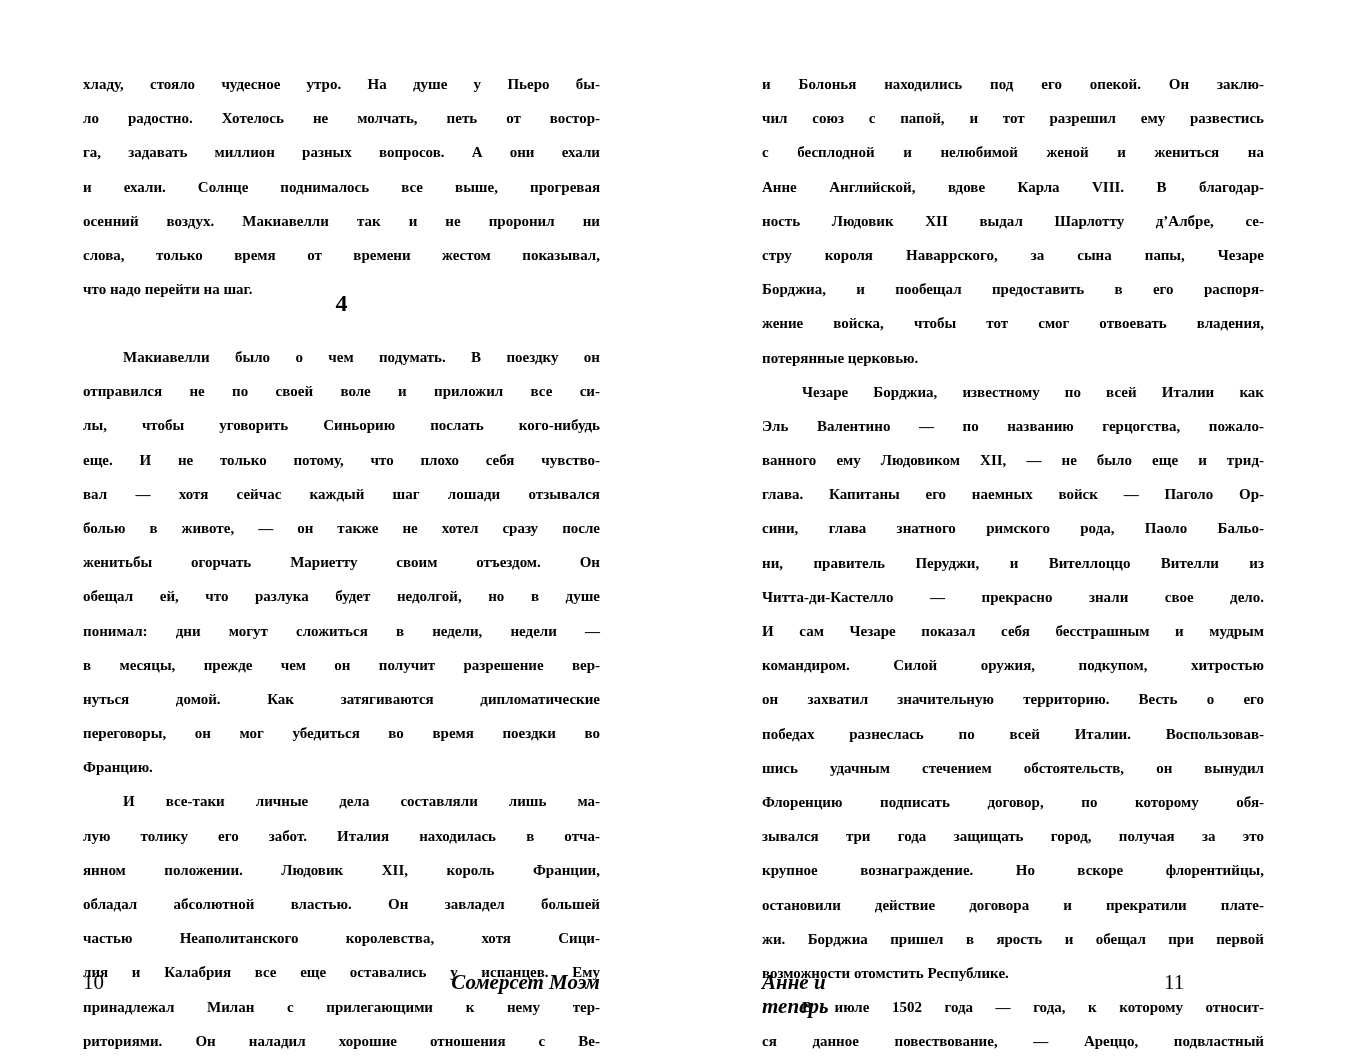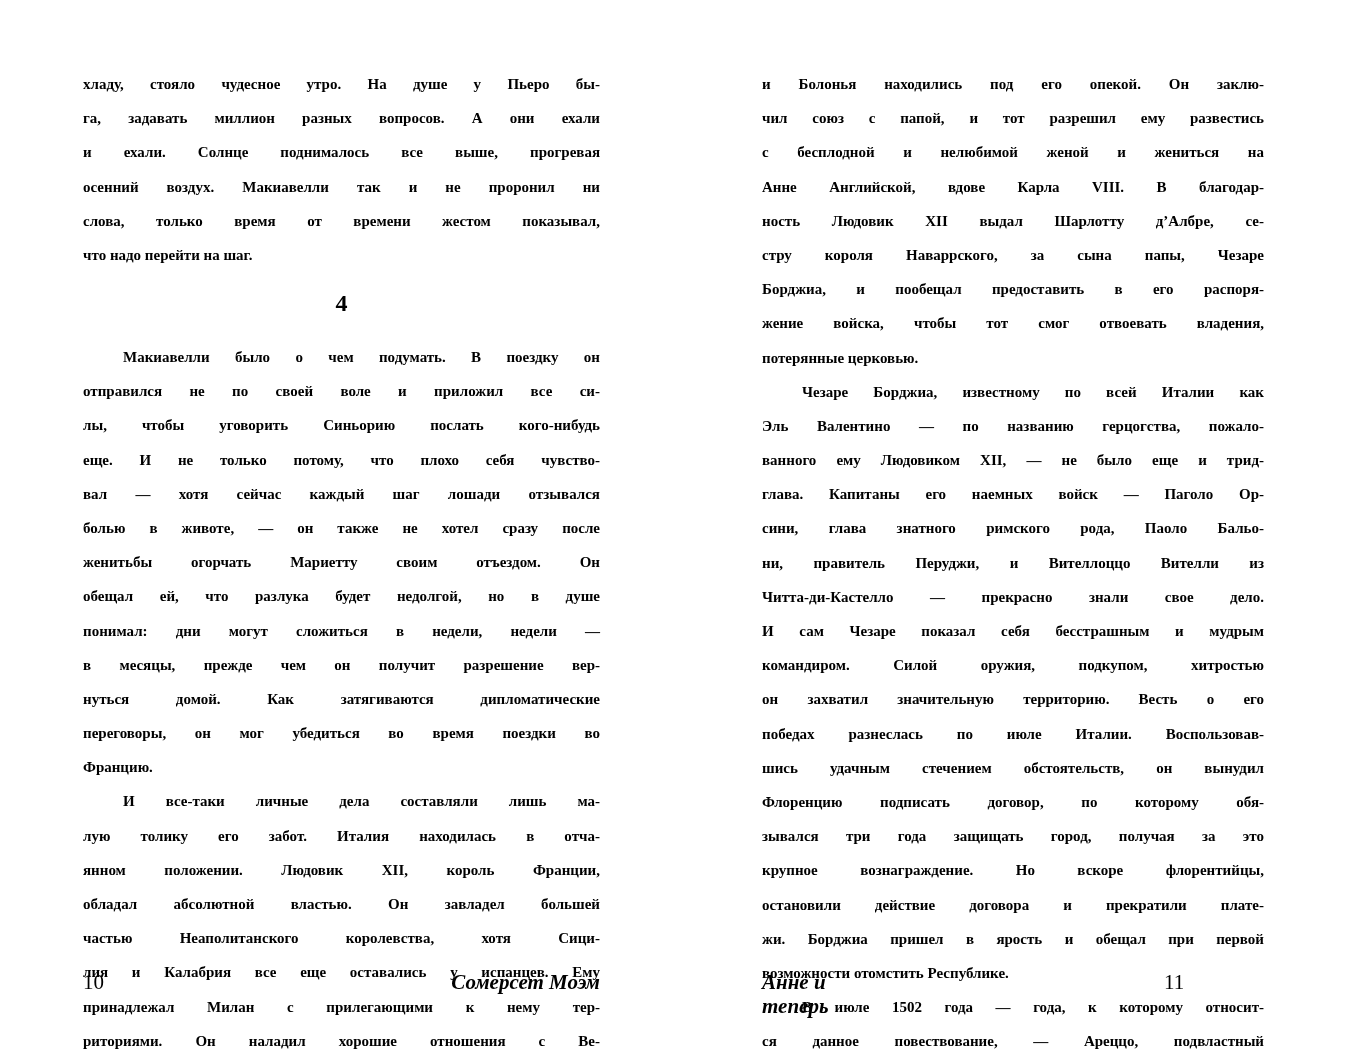--- a/index.html
+++ b/index.html
@@ -14,20 +14,21 @@
   .chapter { position: absolute; font-size: 24px; font-weight: bold; text-align: center; }
   .footer { position: absolute; font-size: 21px; line-height: 24px; }
   .runhead { font-style: italic; font-weight: bold; }
 </style>
 </head>
 <body>
 
 <div class="page">
   <div class="col" style="left:83px; top:67px; width:517px;">
     <span class="line">хладу, стояло чудесное утро. На душе у Пьеро бы-</span>
+    <span class="line">ло радостно. Хотелось не молчать, петь от востор-</span>
     <span class="line">га, задавать миллион разных вопросов. А они ехали</span>
     <span class="line">и ехали. Солнце поднималось все выше, прогревая</span>
     <span class="line">осенний воздух. Макиавелли так и не проронил ни</span>
     <span class="line">слова, только время от времени жестом показывал,</span>
     <span class="line last">что надо перейти на шаг.</span>
   </div>
 
   <div class="chapter" style="left:83px; top:290px; width:517px;">4</div>
 
   <div class="col" style="left:83px; top:340px; width:517px;">
@@ -73,21 +74,21 @@
     <span class="line indent">Чезаре Борджиа, известному по всей Италии как</span>
     <span class="line">Эль Валентино — по названию герцогства, пожало-</span>
     <span class="line">ванного ему Людовиком XII, — не было еще и трид-</span>
     <span class="line">глава. Капитаны его наемных войск — Паголо Ор-</span>
     <span class="line">сини, глава знатного римского рода, Паоло Бальо-</span>
     <span class="line">ни, правитель Перуджи, и Вителлоццо Вителли из</span>
     <span class="line">Читта-ди-Кастелло — прекрасно знали свое дело.</span>
     <span class="line">И сам Чезаре показал себя бесстрашным и мудрым</span>
     <span class="line">командиром. Силой оружия, подкупом, хитростью</span>
     <span class="line">он захватил значительную территорию. Весть о его</span>
-    <span class="line">победах разнеслась по июле Италии. Воспользовав-</span>
+    <span class="line">победах разнеслась по всей Италии. Воспользовав-</span>
     <span class="line">шись удачным стечением обстоятельств, он вынудил</span>
     <span class="line">Флоренцию подписать договор, по которому обя-</span>
     <span class="line">зывался три года защищать город, получая за это</span>
     <span class="line">крупное вознаграждение. Но вскоре флорентийцы,</span>
     <span class="line">остановили действие договора и прекратили плате-</span>
     <span class="line">жи. Борджиа пришел в ярость и обещал при первой</span>
     <span class="line last">возможности отомстить Республике.</span>
     <span class="line indent">В июле 1502 года — года, к которому относит-</span>
     <span class="line">ся данное повествование, — Ареццо, подвластный</span>
 

